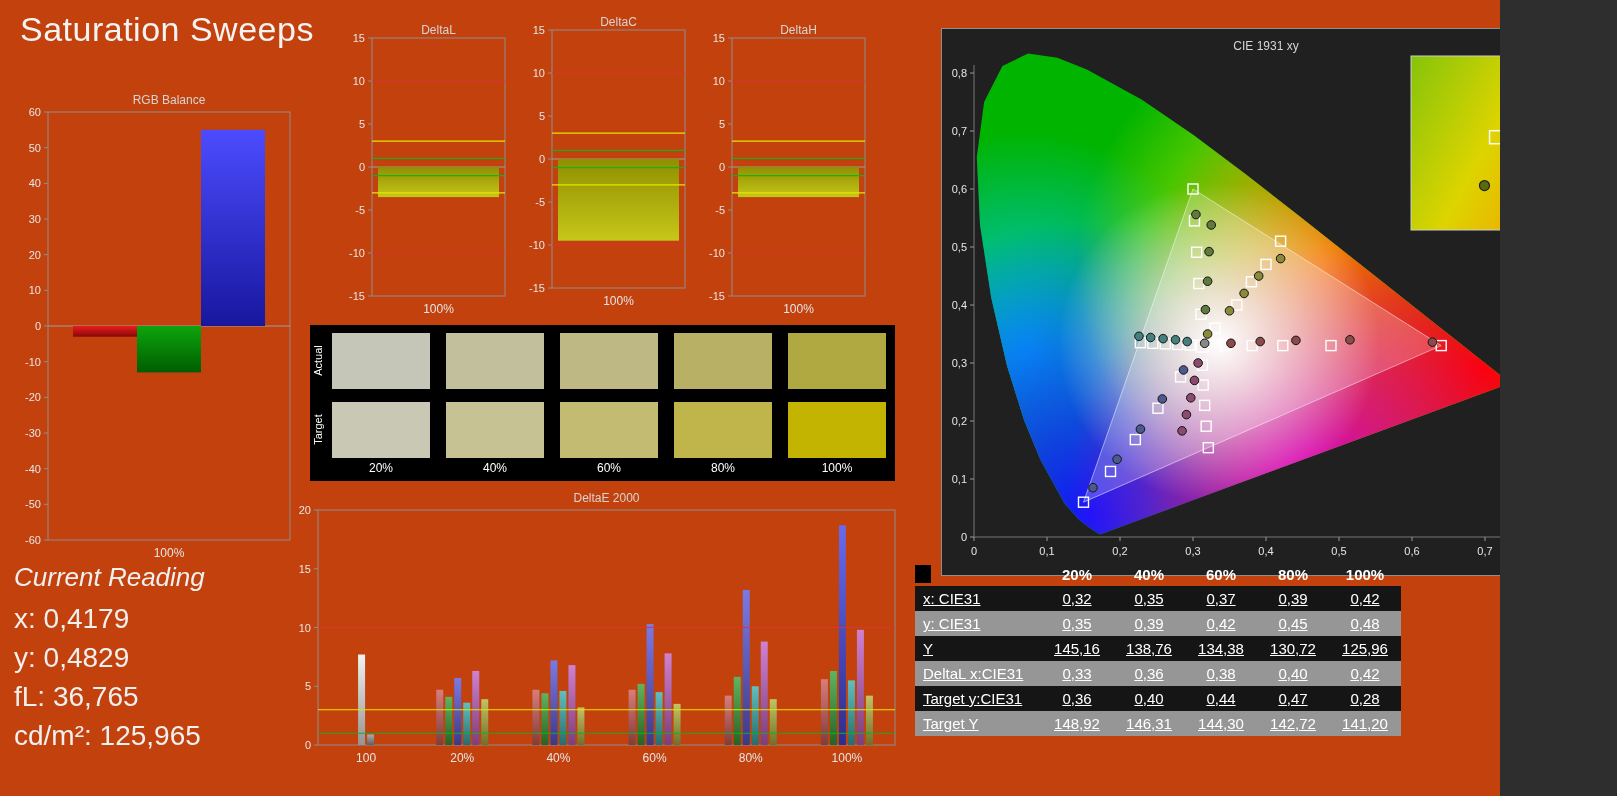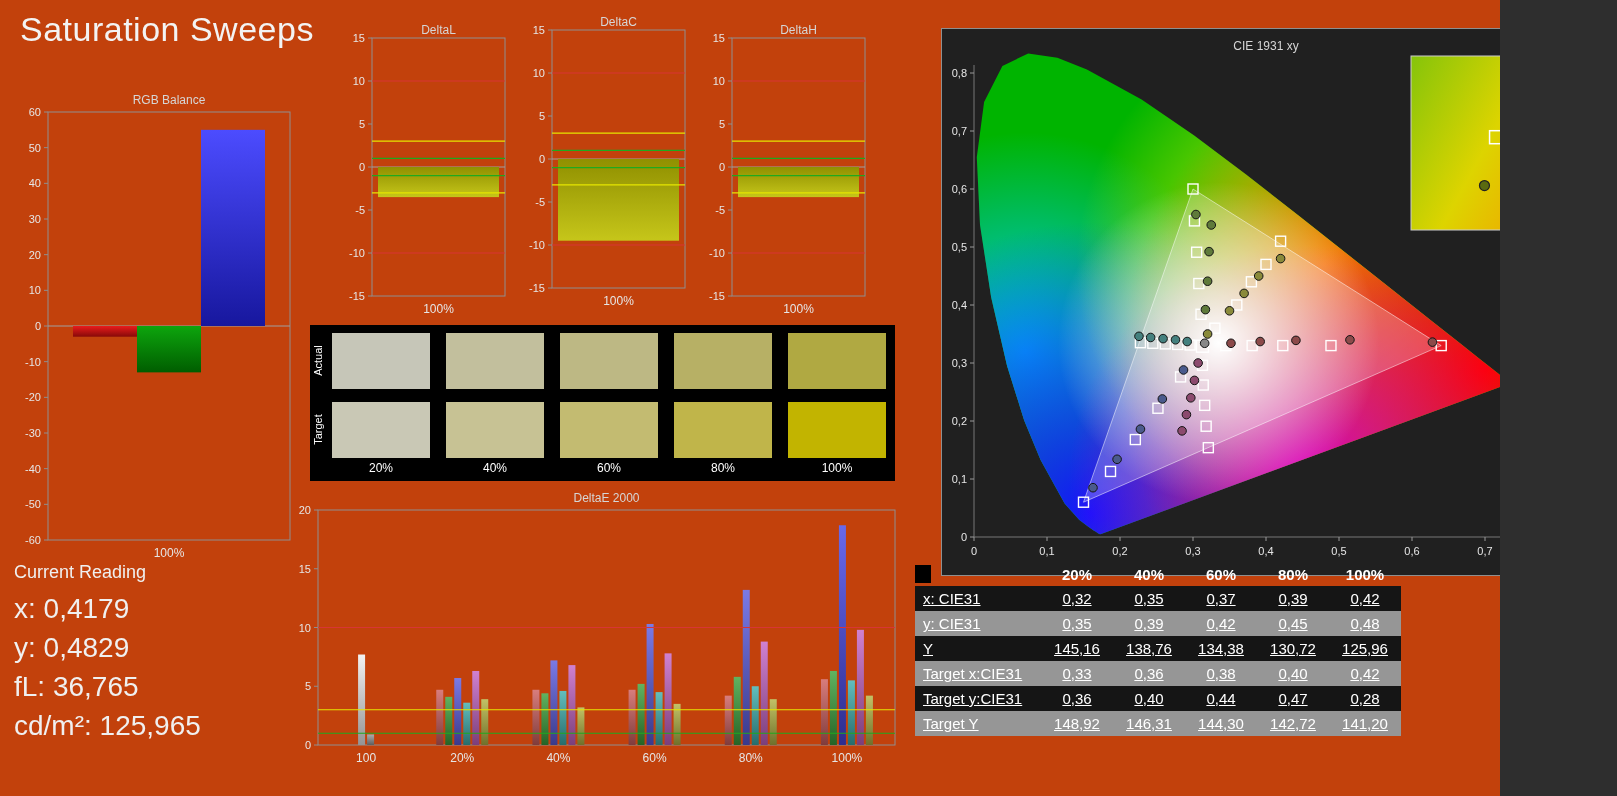--- a/index.html
+++ b/index.html
@@ -1,21 +1,21 @@
 <!DOCTYPE html>
 <html><head>
 <meta charset="utf-8">
 <style>
   html,body{margin:0;padding:0;background:#2e2e2e;}
   body{font-family:"Liberation Sans",sans-serif;}
   #root{position:relative;width:1500px;height:796px;background:#c2410c;color:#eee;overflow:hidden;}
   #pageTitle{position:absolute;left:20px;top:10px;margin:0;font-size:34px;font-weight:400;color:#f3f3f3;letter-spacing:0.5px;}
   #rgbChart{position:absolute;left:12px;top:88px;margin-left:6px;}
   #reading{position:absolute;left:14px;top:562px;}
-  #reading .reading-heading{font-size:18px;color:#f0f0f0;}
+  #reading .reading-heading{font-size:26px;color:#f0f0f0;font-style:italic;}
   #reading .reading-lines{margin-top:6px;}
   #reading .reading-line{font-size:28px;color:#f0f0f0;height:39px;display:flex;align-items:center;}
   #deltaLChart{position:absolute;left:342px;top:24px;}
   #deltaCChart{position:absolute;left:522px;top:16px;}
   #deltaHChart{position:absolute;left:702px;top:24px;}
   #swatchPanel{position:absolute;left:310px;top:325px;width:585px;height:156px;background:#000;}
   .swatch{position:absolute;}
   .swatch-label{position:absolute;top:136px;font-size:12px;color:#fff;text-align:center;}
   .vlabel{position:absolute;width:60px;height:13px;text-align:center;font-size:11px;color:#fff;transform:rotate(-90deg);}
   #deltaEChart{position:absolute;left:296px;top:490px;}
@@ -583,21 +583,21 @@
           </tr>
           <tr class="row-dark">
             <td class="label-cell">Y</td>
             <td>145,16</td>
             <td>138,76</td>
             <td>134,38</td>
             <td>130,72</td>
             <td>125,96</td>
           </tr>
           <tr class="row-light">
-            <td class="label-cell">Target x:CIE31</td>
+            <td class="label-cell">DeltaL x:CIE31</td>
             <td>0,33</td>
             <td>0,36</td>
             <td>0,38</td>
             <td>0,40</td>
             <td>0,42</td>
           </tr>
           <tr class="row-dark">
             <td class="label-cell">Target y:CIE31</td>
             <td>0,36</td>
             <td>0,40</td>

